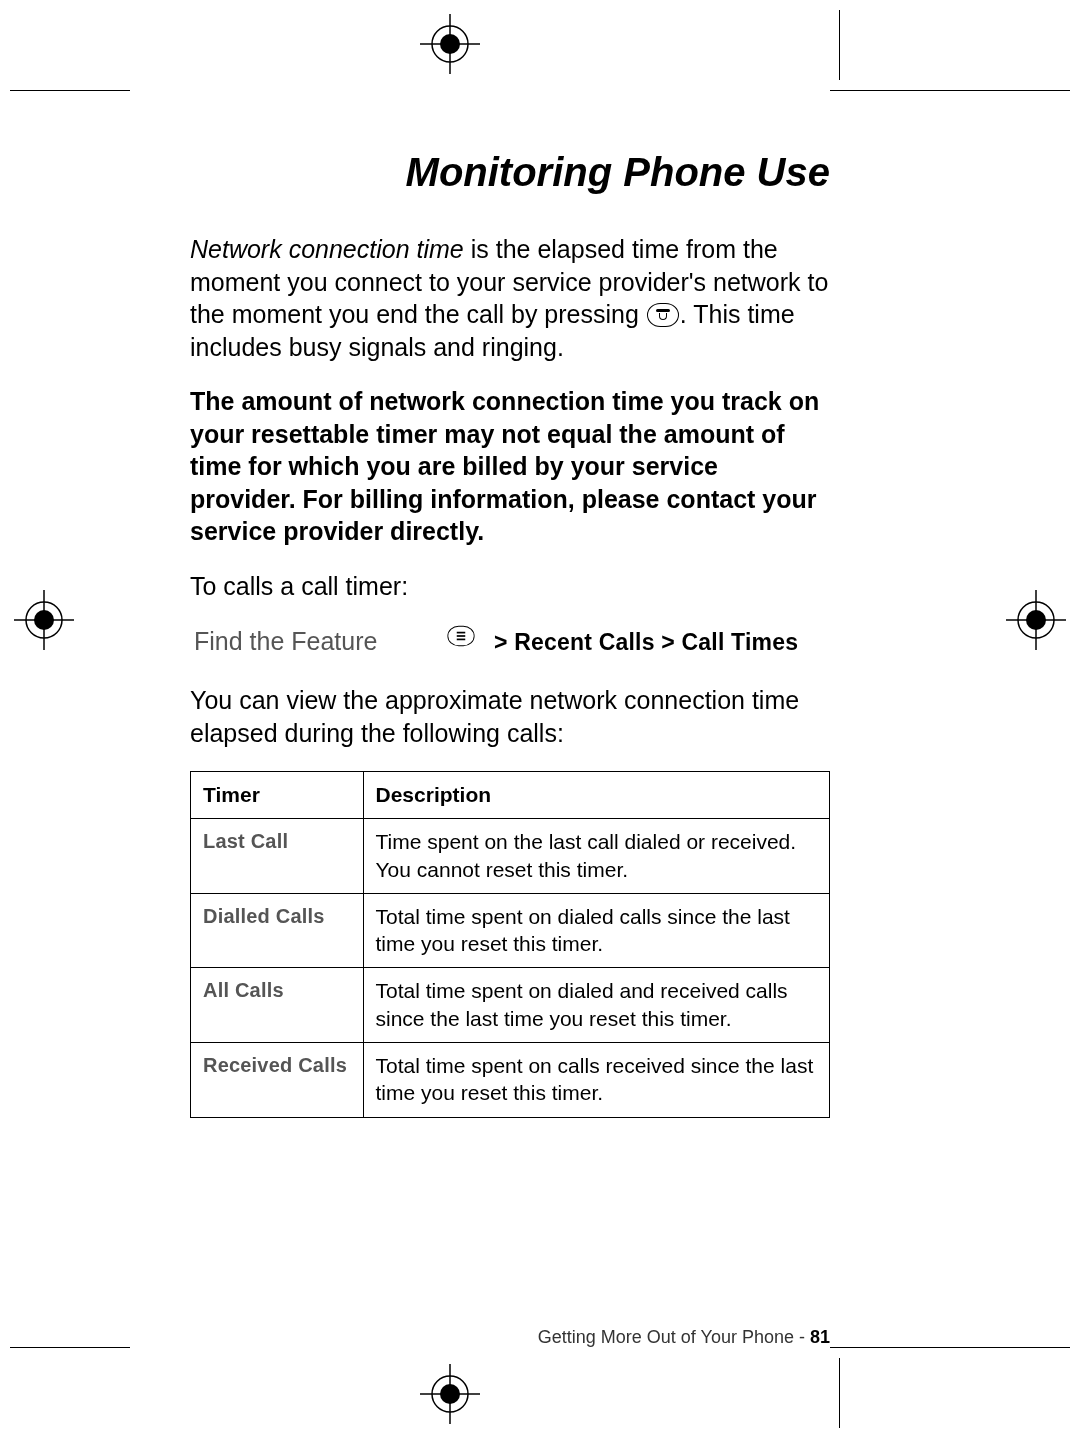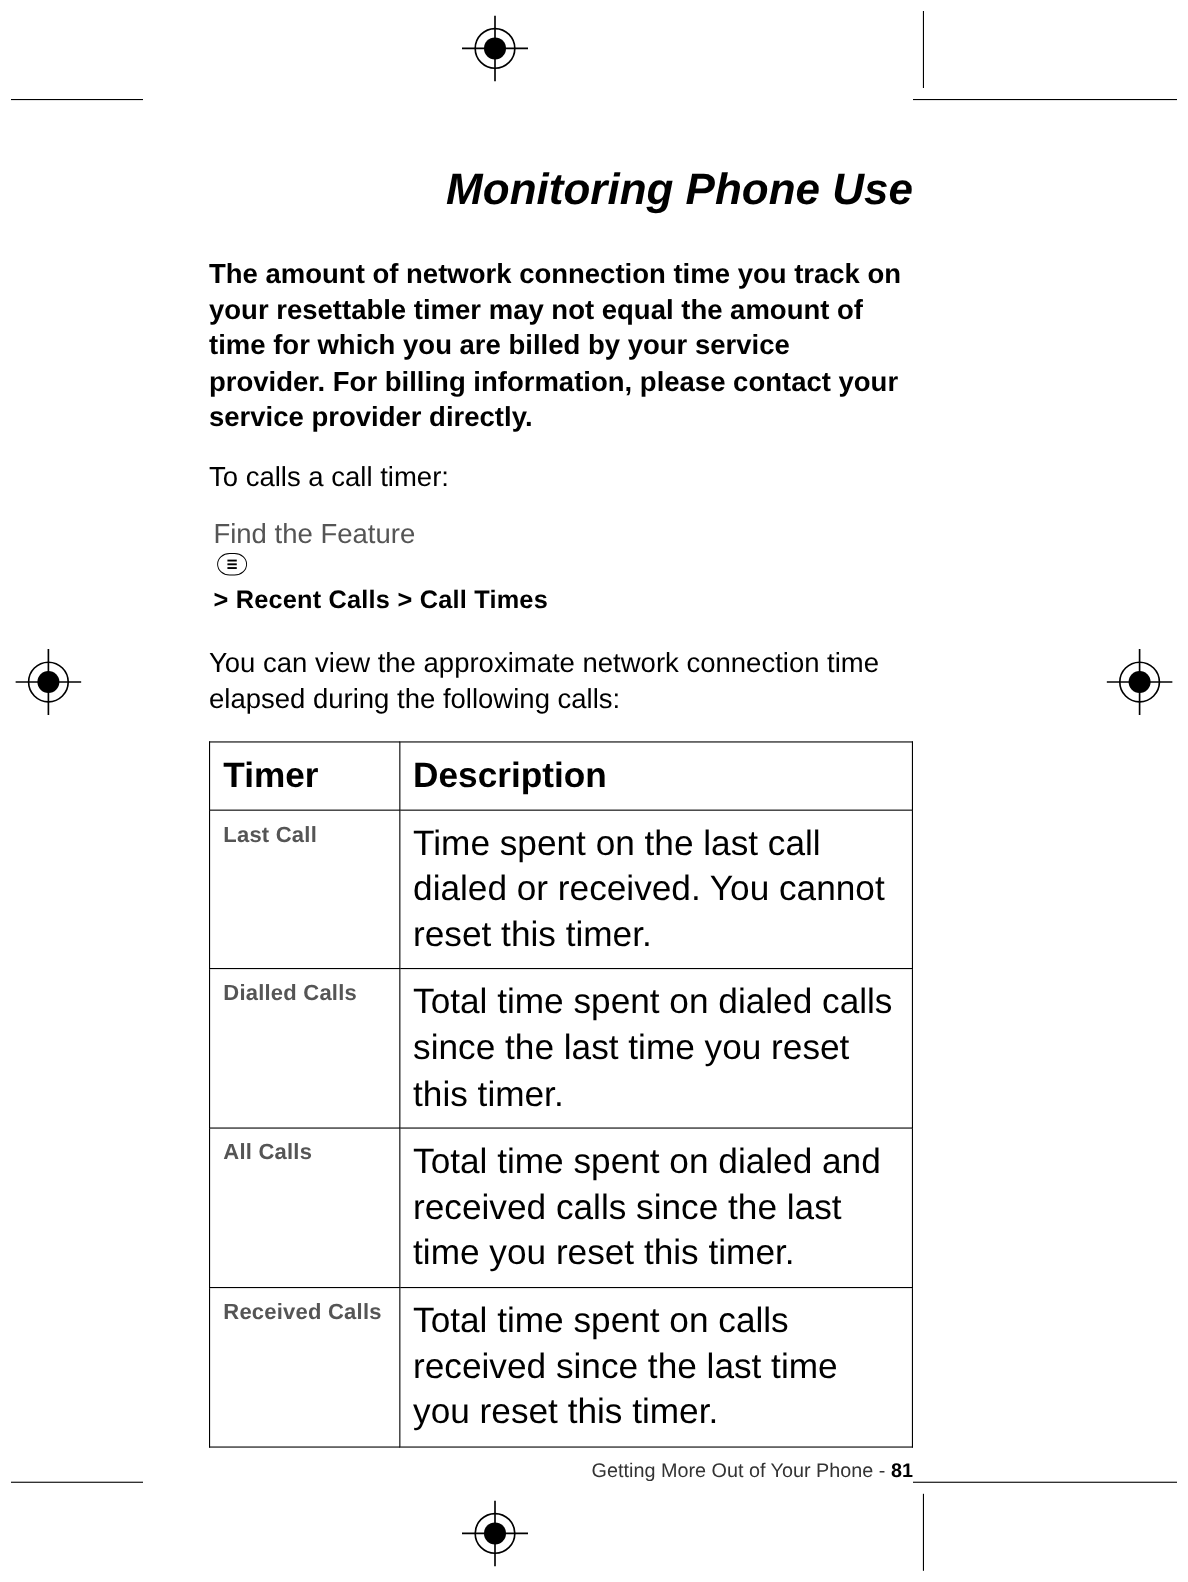--- a/index.html
+++ b/index.html
@@ -87,21 +87,20 @@
   }
   .key.menu::before {
     top: 6px; width: 10px; height: 2px; box-shadow: 0 4px 0 #000, 0 8px 0 #000;
   }
 
   .feature-row {
     display: flex;
     align-items: baseline;
     gap: 0;
     margin: 0 0 28px 4px;
-    flex-direction: column;
   }
   .feature-label {
     font-family: "Arial Narrow", Arial, Helvetica, sans-serif;
     font-size: 25px;
     color: #555;
     width: 250px;
   }
   .feature-key-wrap { width: 50px; text-align: left; }
   .feature-key-wrap .key { vertical-align: 2px; transform: scale(0.85); }
   .feature-path {
@@ -116,21 +115,21 @@
     border-collapse: collapse;
     width: 100%;
     margin-top: 6px;
   }
   table.timers th, table.timers td {
     border: 1.5px solid #000;
     padding: 9px 12px 10px 12px;
     text-align: left;
     vertical-align: top;
     font-family: "Arial Narrow", Arial, Helvetica, sans-serif;
-    font-size: 32px;
+    font-size: 21px;
     line-height: 1.30;
   }
   table.timers th {
     font-weight: 700;
   }
   table.timers td.name {
     font-weight: 700;
     font-size: 20px;
     color: #555;
     width: 27%;
@@ -190,20 +189,23 @@
   <div class="hair ht1"></div>
   <div class="hair ht2"></div>
   <div class="hair hb1"></div>
   <div class="hair hb2"></div>
   <div class="hair vt"></div>
   <div class="hair vb"></div>
 
   <div class="content">
     <h1 class="title">Monitoring Phone Use</h1>
 
+    <p>
+      <span class="intro-term">Network connection time</span><span> is the elapsed time from the moment you connect to your service provider's network to the moment you end the call by pressing </span><span class="key end"></span><span>. This time includes busy signals and ringing.</span>
+    </p>
 
     <p class="bold">The amount of network connection time you track on your resettable timer may not equal the amount of time for which you are billed by your service provider. For billing information, please contact your service provider directly.</p>
 
     <p>To calls a call timer:</p>
 
     <div class="feature-row">
       <div class="feature-label">Find the Feature</div>
       <div class="feature-key-wrap"><span class="key menu"></span></div>
       <div class="feature-path">&gt; Recent Calls &gt; Call Times</div>
     </div>

